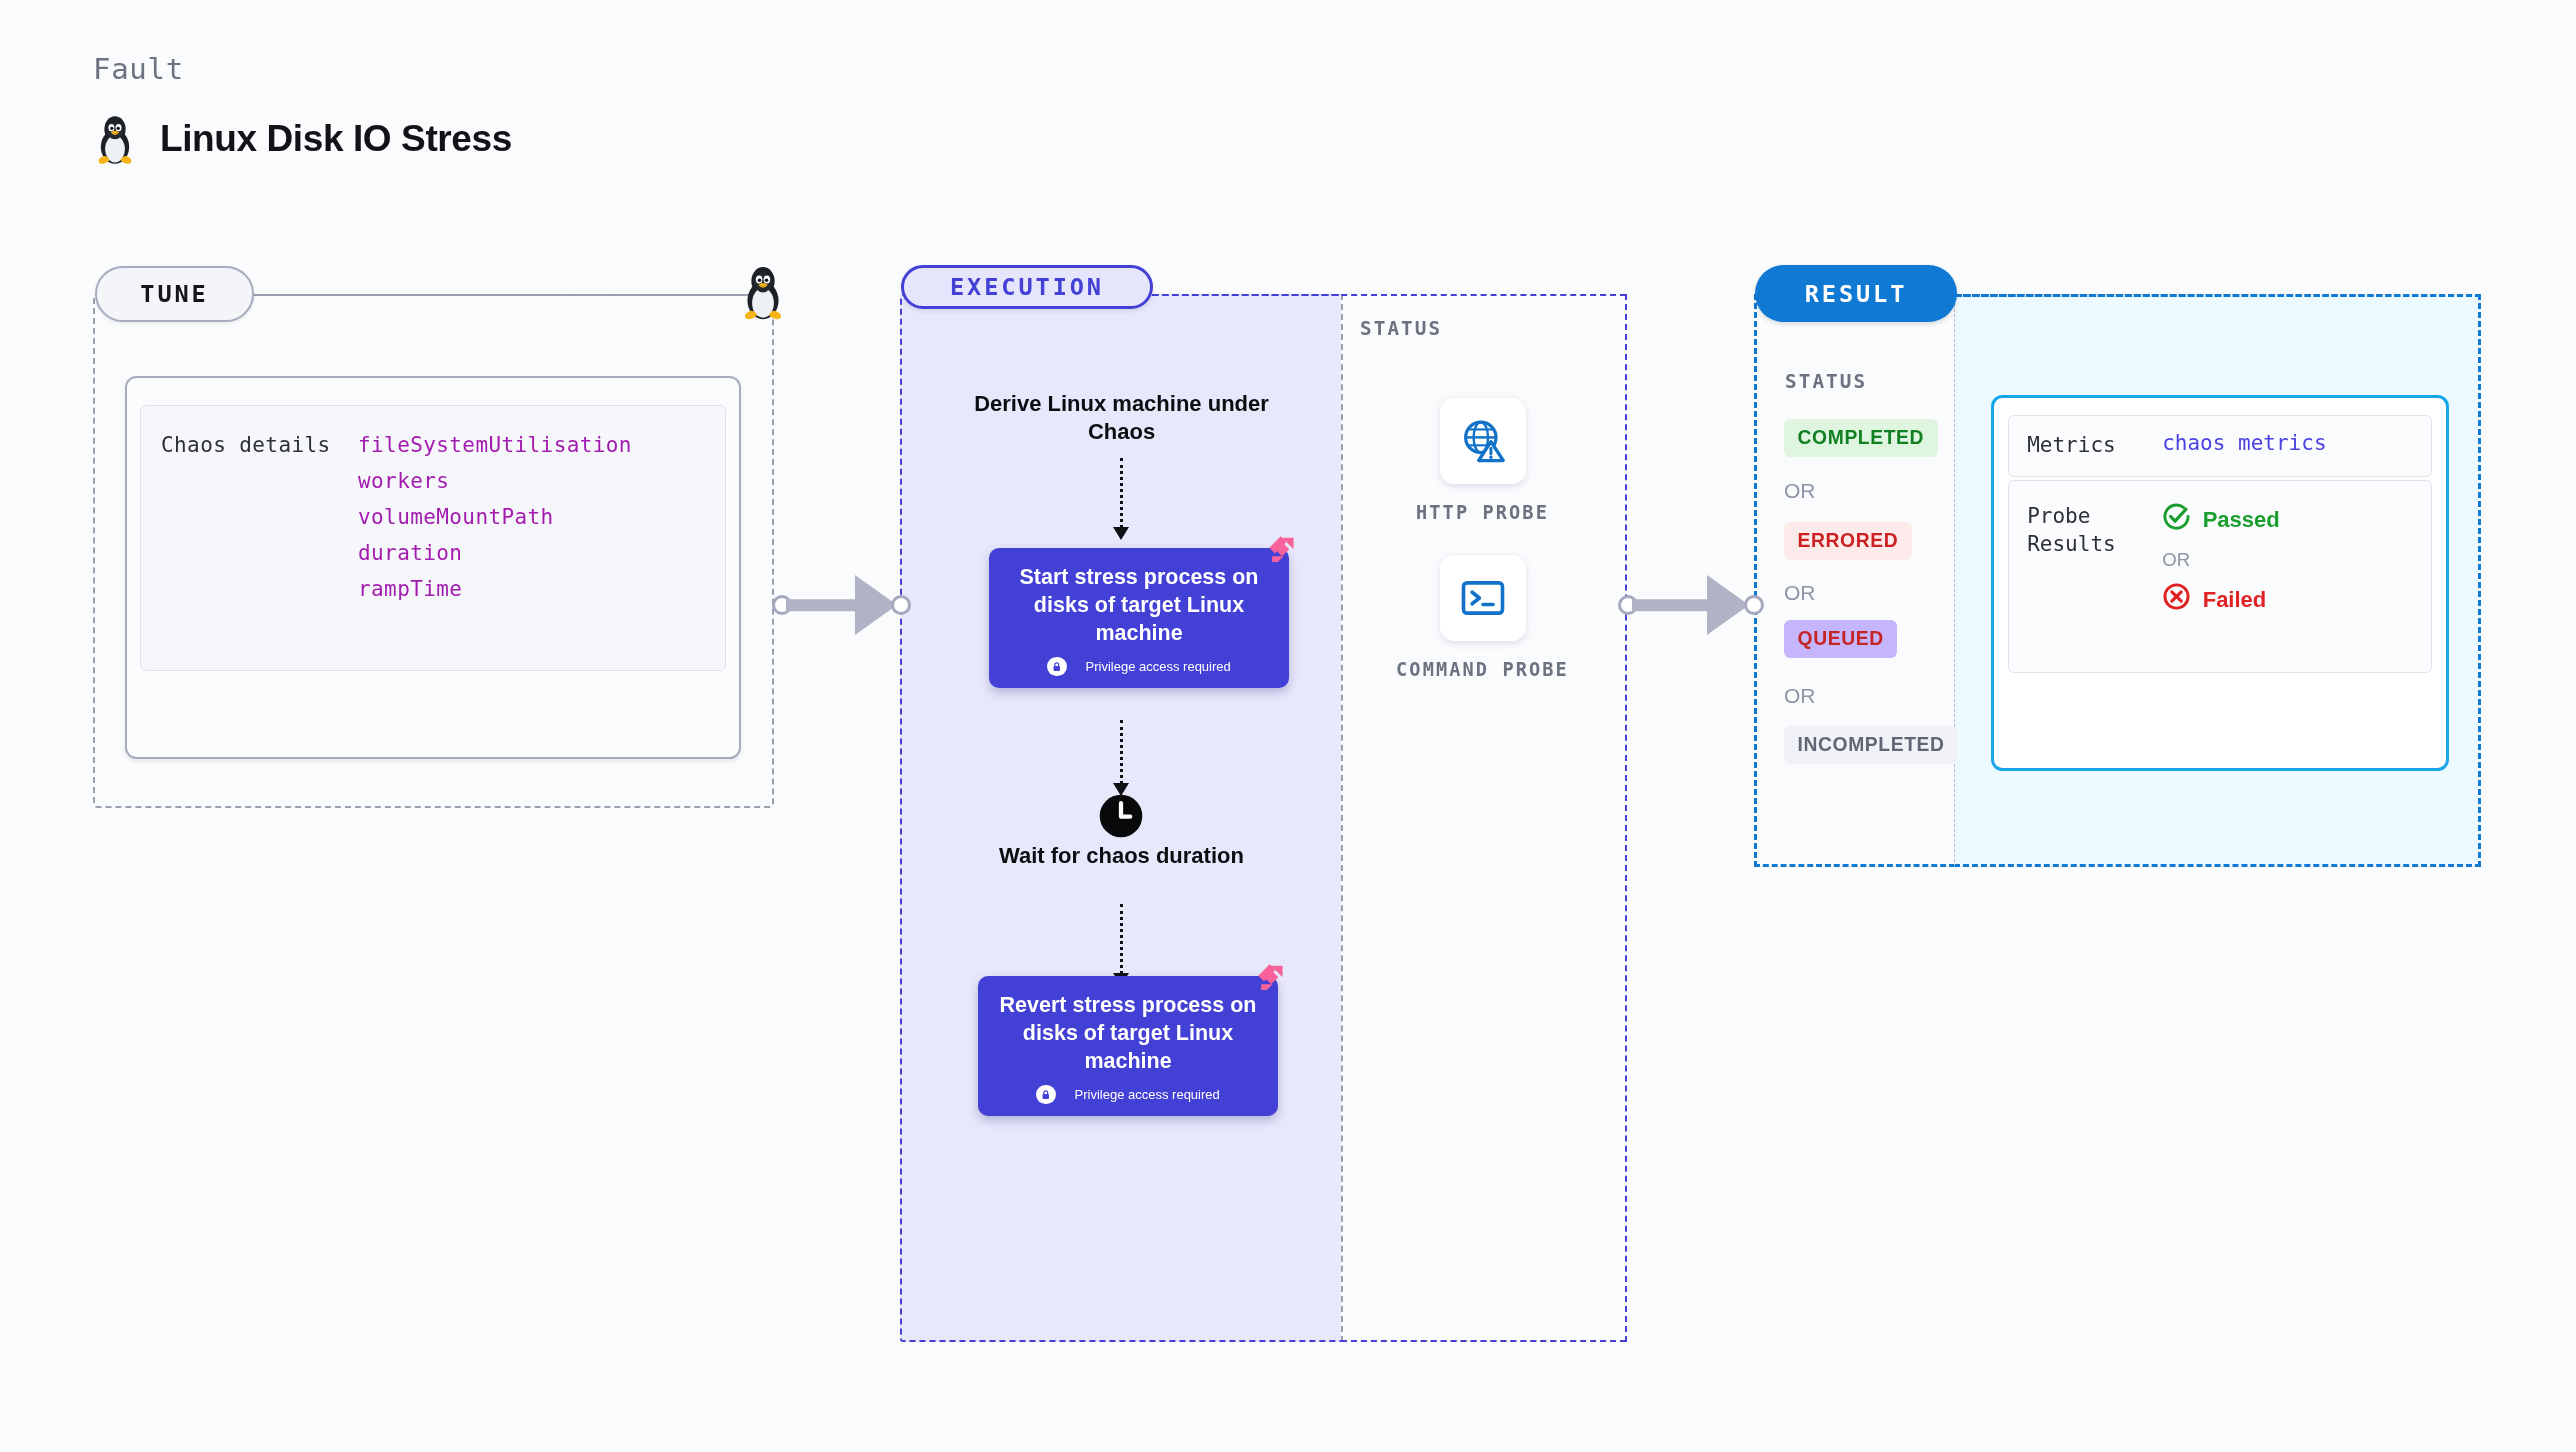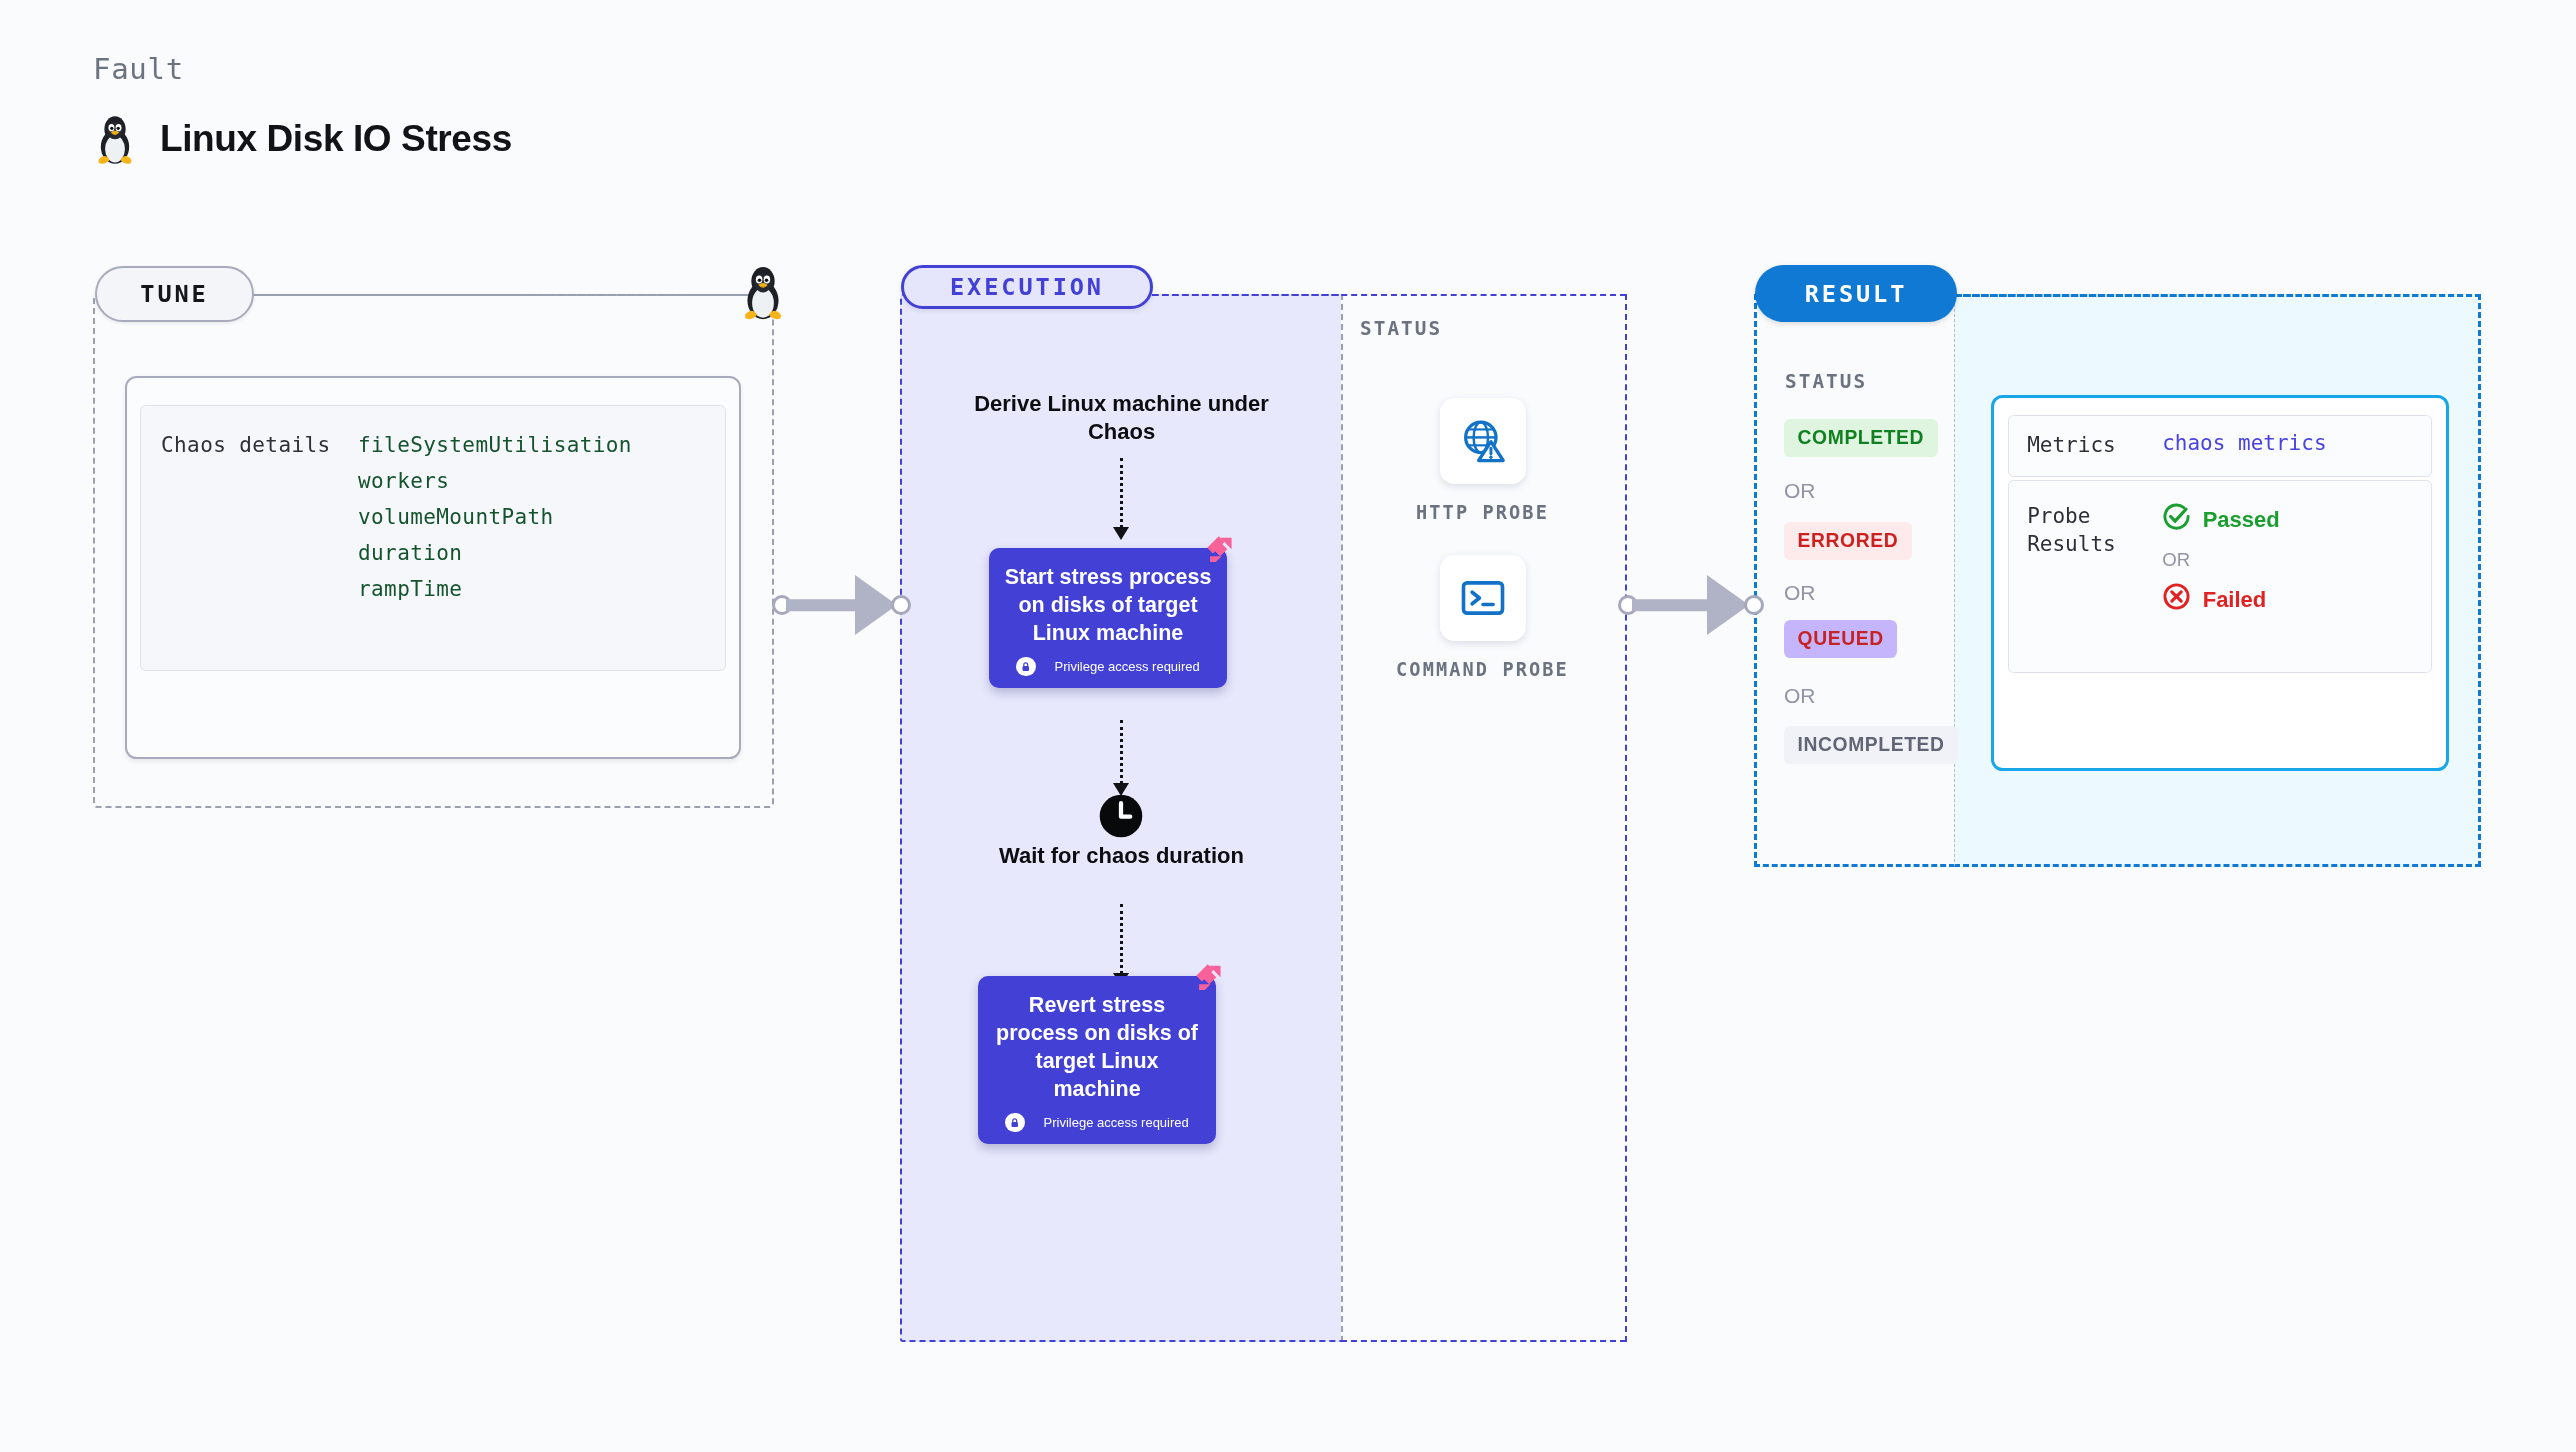--- a/index.html
+++ b/index.html
@@ -88,21 +88,21 @@
     display: flex; padding: 27px 0 0 20px;
   }
   .ui-body-label {
     font-family: "DejaVu Sans Mono", monospace;
     font-size: 21px; color: #2d3038; width: 197px;
     flex-shrink: 0; letter-spacing: 0.4px;
   }
   .ui-body-values { display: flex; flex-direction: column; gap: 12px; }
   .ui-body-values span {
     font-family: "DejaVu Sans Mono", monospace;
-    font-size: 21px; color: #14532d; letter-spacing: 0.4px;
+    font-size: 21px; color: #a21caf; letter-spacing: 0.4px;
   }
 
   
   .connector { position: absolute; z-index: 13; }
   .connector .node {
     position: absolute; top: 50%; transform: translateY(-50%);
     width: 20px; height: 20px; border-radius: 50%;
     background: #ffffff; border: 3.6px solid #a6a8bd;
   }
   .connector .bar {
@@ -177,21 +177,21 @@
     letter-spacing: 2.1px; text-align: center; line-height: 1.35;
   }
 
   
   .exec-text {
     position: absolute; text-align: center;
     font-size: 22px; font-weight: bold; color: #0c0d10;
     line-height: 1.28; width: 301px;
   }
   .exec-box {
-    position: absolute; width: 238px;
+    position: absolute; width: 300px;
     background: #4340d6; border-radius: 10px;
     box-shadow: 0 4.3px 10px rgba(40,40,120,0.25);
     padding: 15.8px 13px 11.5px 13px;
     text-align: center;
   }
   .exec-box-title {
     font-size: 21.5px; font-weight: bold; color: #ffffff;
     line-height: 1.3;
   }
   .exec-box-priv {

